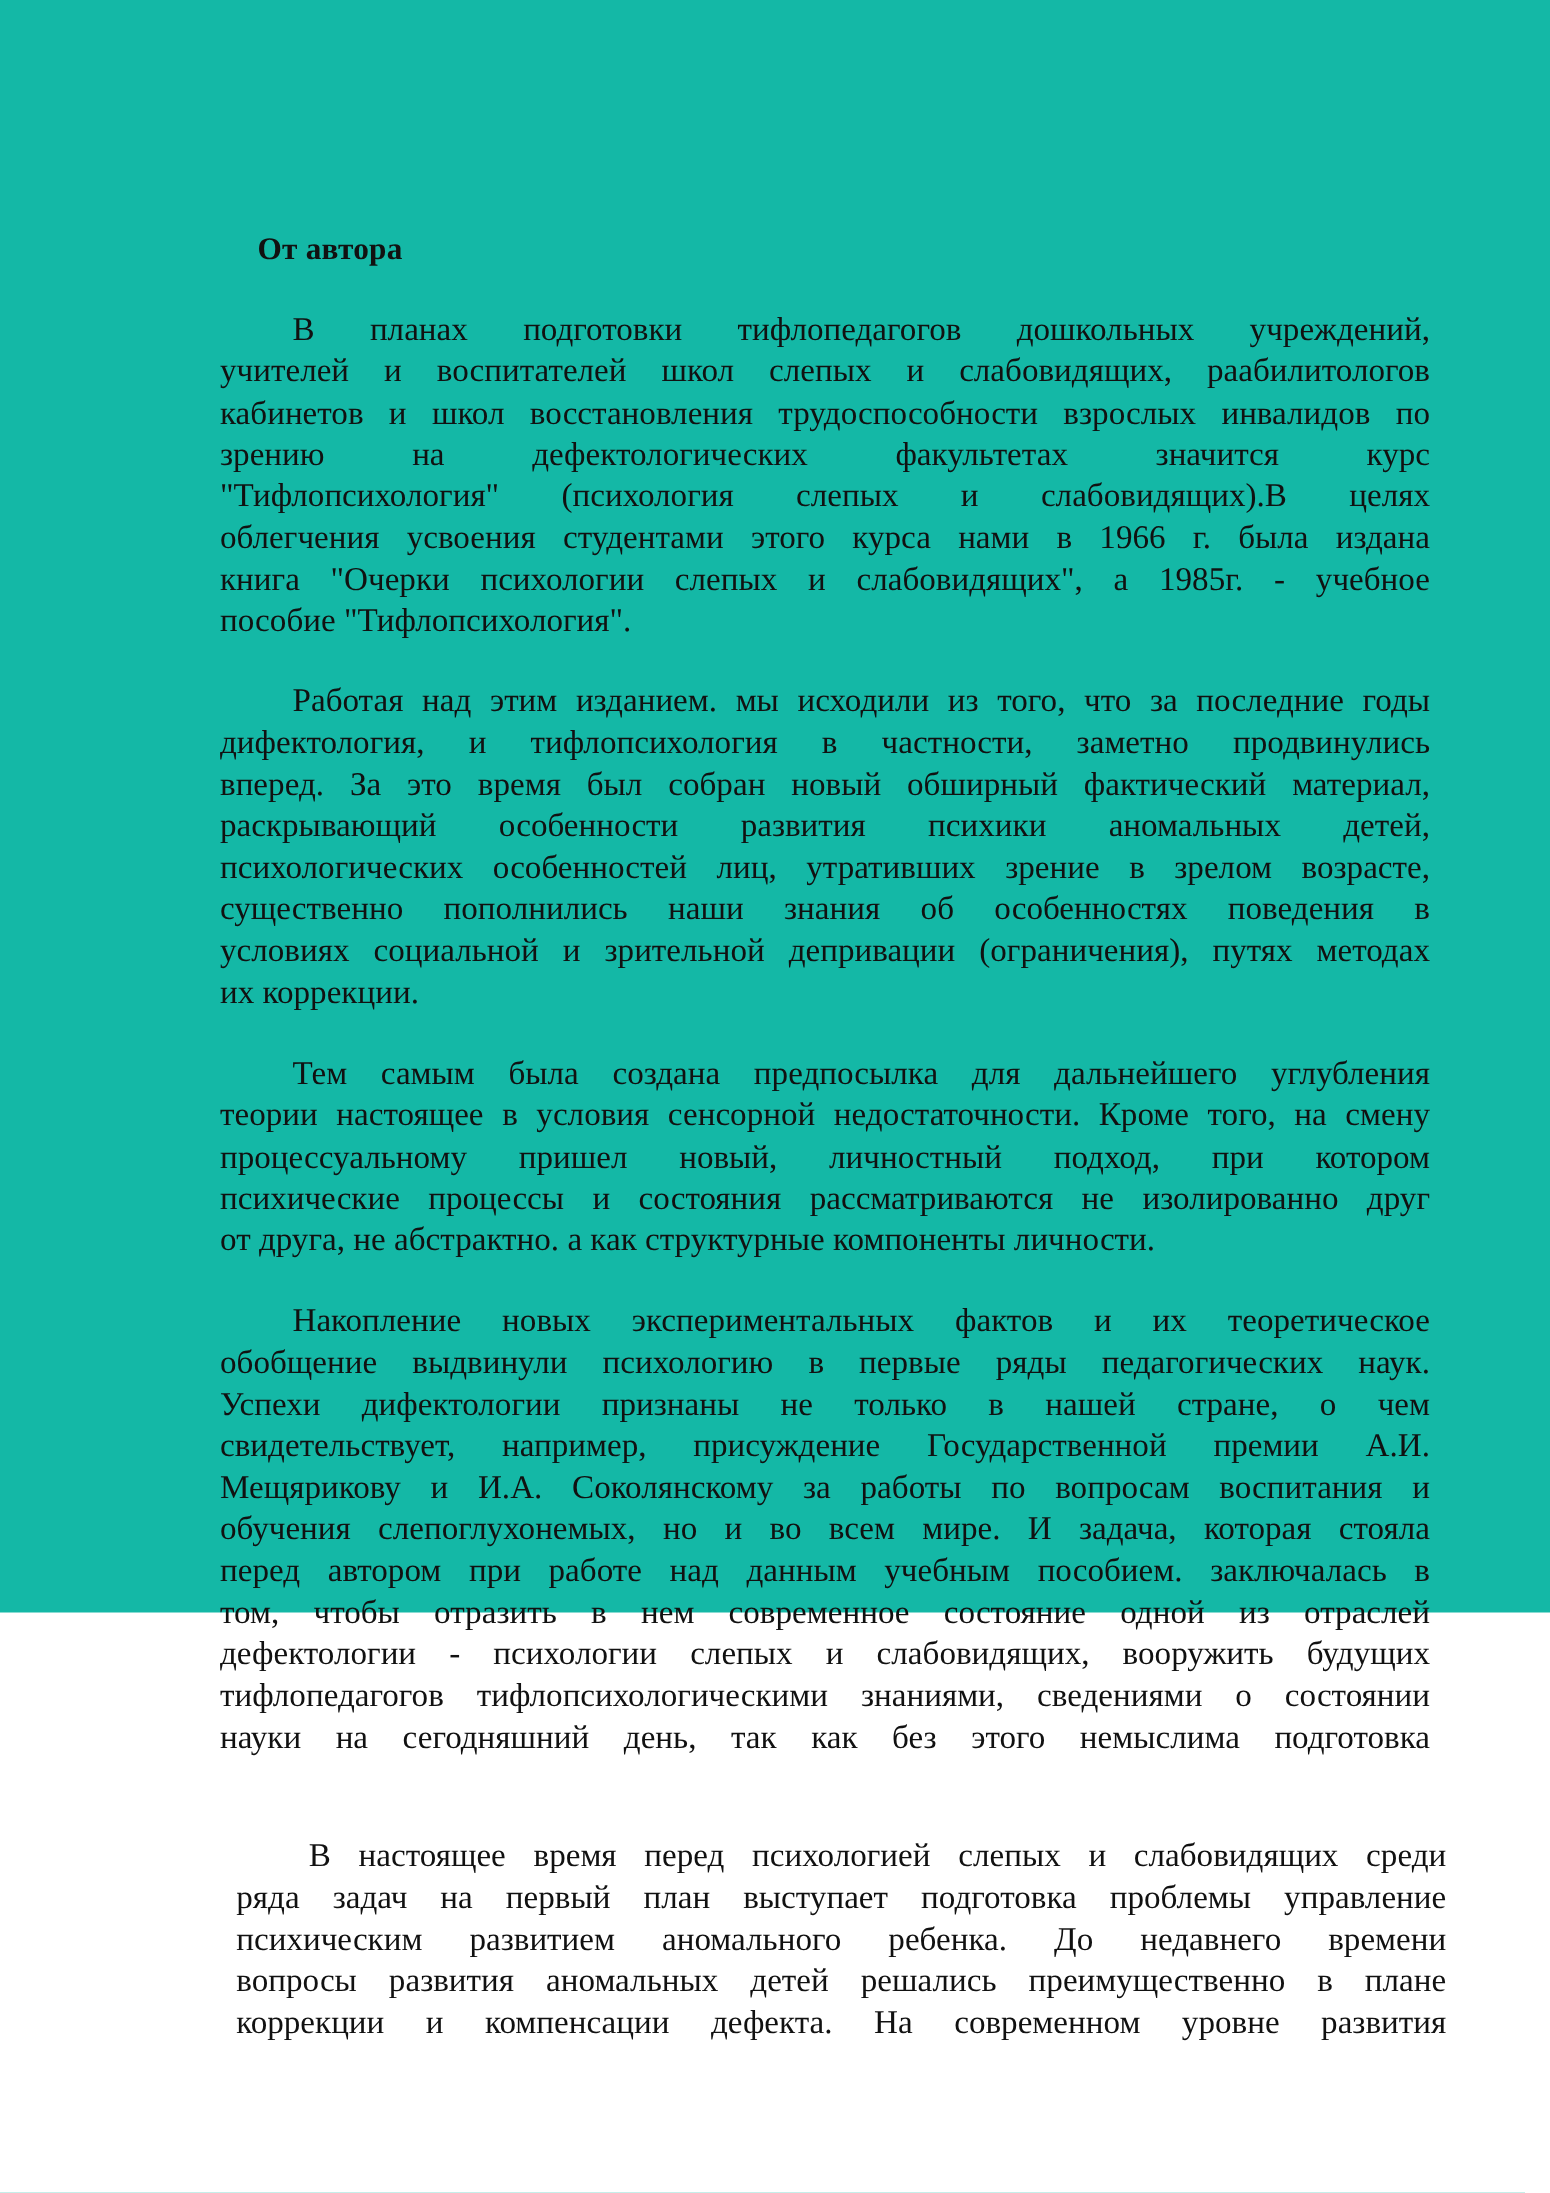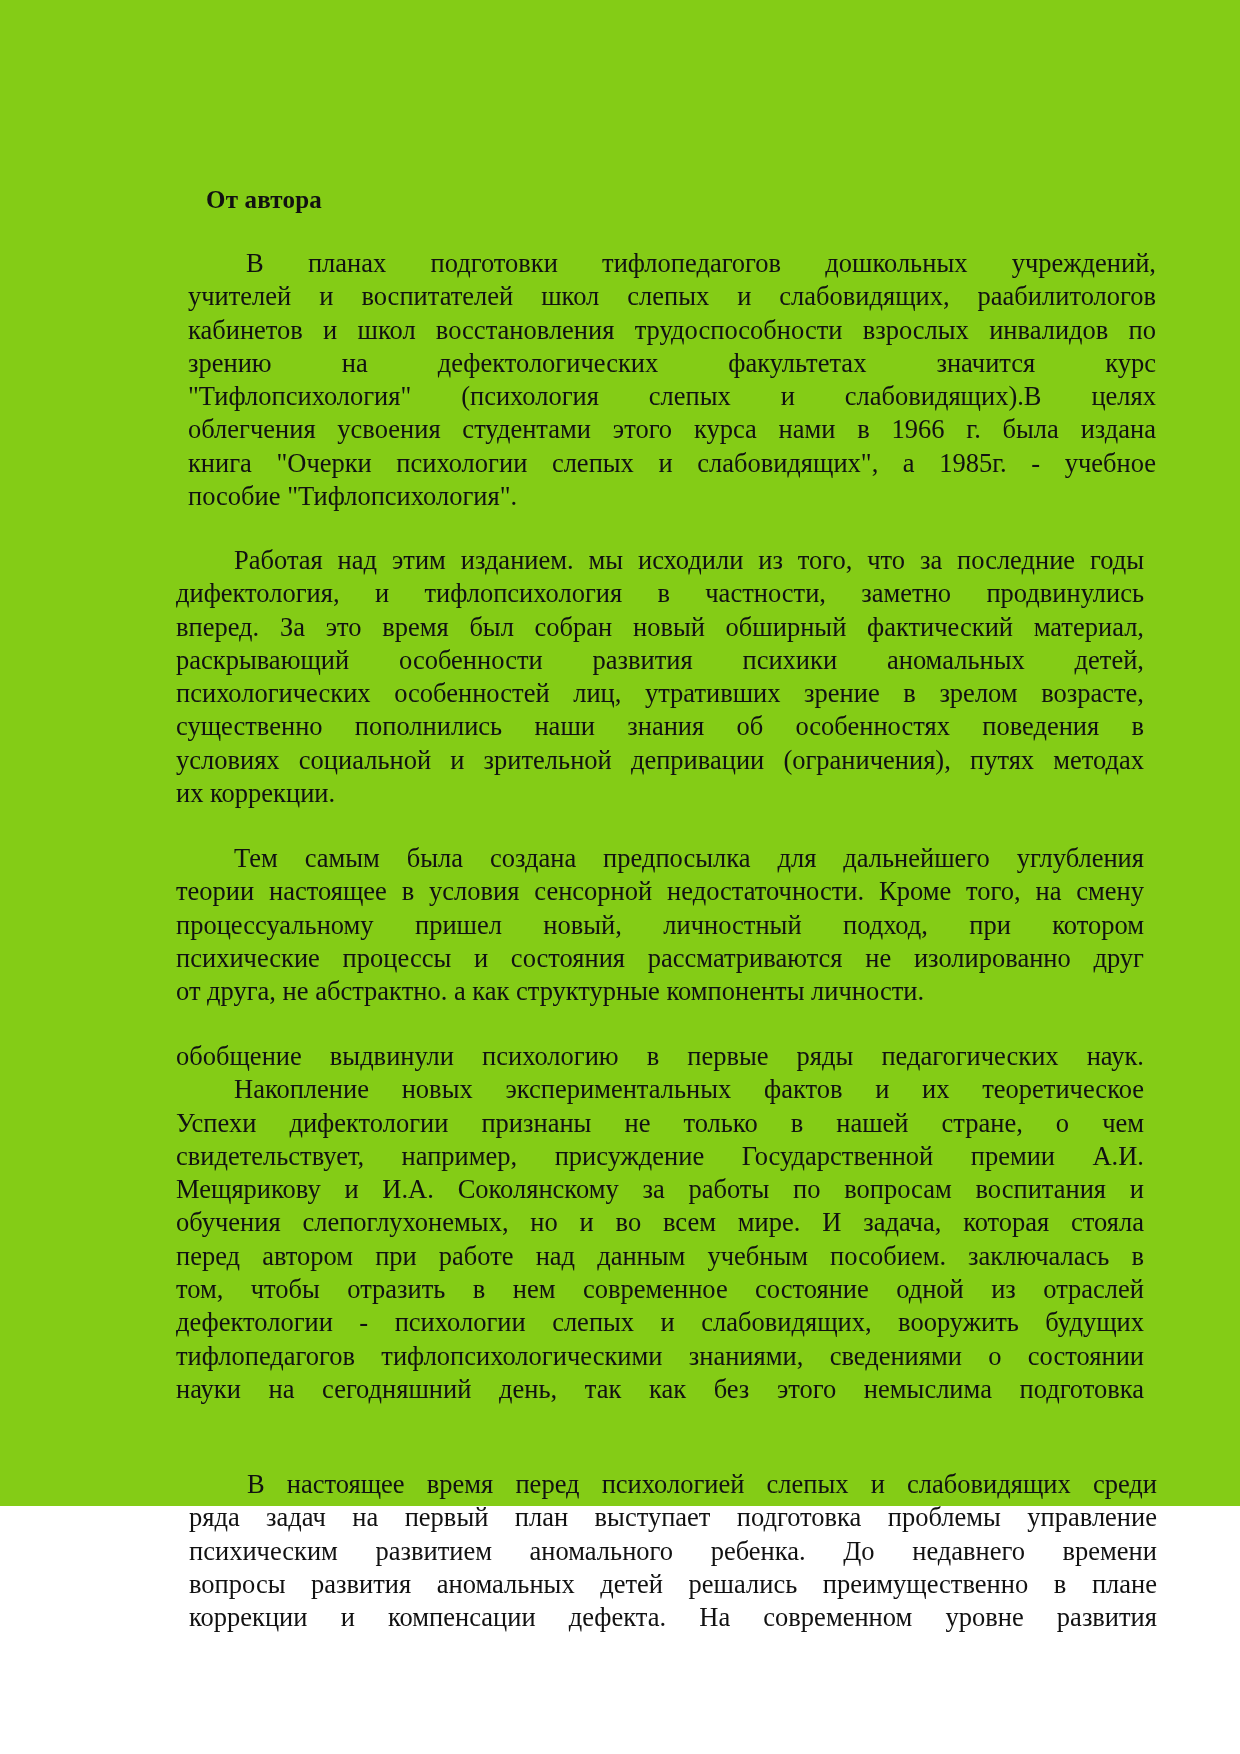--- a/index.html
+++ b/index.html
@@ -1,19 +1,19 @@
 <!DOCTYPE html>
 <html><head>
 <meta charset="utf-8">
 <style>
   html, body { margin: 0; padding: 0; background: #ffffff; }
   body { width: 1240px; height: 1754px; position: relative; overflow: hidden; }
   .page {
-    position: absolute; left: 0; top: 0; width: 1240px; height: 1506px;
-    background: #84cc16; color: #111111;
+    position: absolute; left: 0; top: 0; width: 1240px; height: 1290px;
+    background: #14b8a6; color: #111111;
     font-family: "Liberation Serif", "DejaVu Serif", serif;
   }
   .heading {
     position: absolute; left: 206px; top: 186px;
     font-size: 25px; font-weight: bold; letter-spacing: 0.2px;
   }
   .para { position: absolute; left: 176px; width: 968px; }
   .line {
     display: block; height: 33.3px; line-height: 33.3px;
     font-size: 26.5px; white-space: nowrap;
@@ -21,21 +21,21 @@
   }
   .line.last { text-align-last: left; }
   .line.indent { padding-left: 58px; }
 </style>
 </head>
 <body>
 
 <div class="page">
   <div class="heading">От автора</div>
   <div id="paras">
-      <div class="para" style="top: 247px; margin-left: 12px;">
+      <div class="para" style="top: 247px;">
         <span class="line indent">В планах подготовки тифлопедагогов дошкольных учреждений,</span>
         <span class="line">учителей и воспитателей школ слепых и слабовидящих, раабилитологов</span>
         <span class="line">кабинетов и школ восстановления трудоспособности взрослых инвалидов по</span>
         <span class="line">зрению на дефектологических факультетах значится курс</span>
         <span class="line">"Тифлопсихология" (психология слепых и слабовидящих).В целях</span>
         <span class="line">облегчения усвоения студентами этого курса нами в 1966 г. была издана</span>
         <span class="line">книга "Очерки психологии слепых и слабовидящих", а 1985г. - учебное</span>
         <span class="line last">пособие "Тифлопсихология".</span>
       </div>
       <div class="para" style="top: 544px;">
@@ -49,22 +49,22 @@
         <span class="line last">их коррекции.</span>
       </div>
       <div class="para" style="top: 842px;">
         <span class="line indent">Тем самым была создана предпосылка для дальнейшего углубления</span>
         <span class="line">теории настоящее в условия сенсорной недостаточности. Кроме того, на смену</span>
         <span class="line">процессуальному пришел новый, личностный подход, при котором</span>
         <span class="line">психические процессы и состояния рассматриваются не изолированно друг</span>
         <span class="line last">от друга, не абстрактно. а как структурные компоненты личности.</span>
       </div>
       <div class="para" style="top: 1040px;">
+        <span class="line indent">Накопление новых экспериментальных фактов и их теоретическое</span>
         <span class="line">обобщение выдвинули психологию в первые ряды педагогических наук.</span>
-        <span class="line indent">Накопление новых экспериментальных фактов и их теоретическое</span>
         <span class="line">Успехи дифектологии признаны не только в нашей стране, о чем</span>
         <span class="line">свидетельствует, например, присуждение Государственной премии А.И.</span>
         <span class="line">Мещярикову и И.А. Соколянскому за работы по вопросам воспитания и</span>
         <span class="line">обучения слепоглухонемых, но и во всем мире. И задача, которая стояла</span>
         <span class="line">перед автором при работе над данным учебным пособием. заключалась в</span>
         <span class="line">том, чтобы отразить в нем современное состояние одной из отраслей</span>
         <span class="line">дефектологии - психологии слепых и слабовидящих, вооружить будущих</span>
         <span class="line">тифлопедагогов тифлопсихологическими знаниями, сведениями о состоянии</span>
         <span class="line">науки на сегодняшний день, так как без этого немыслима подготовка</span>
       </div>

